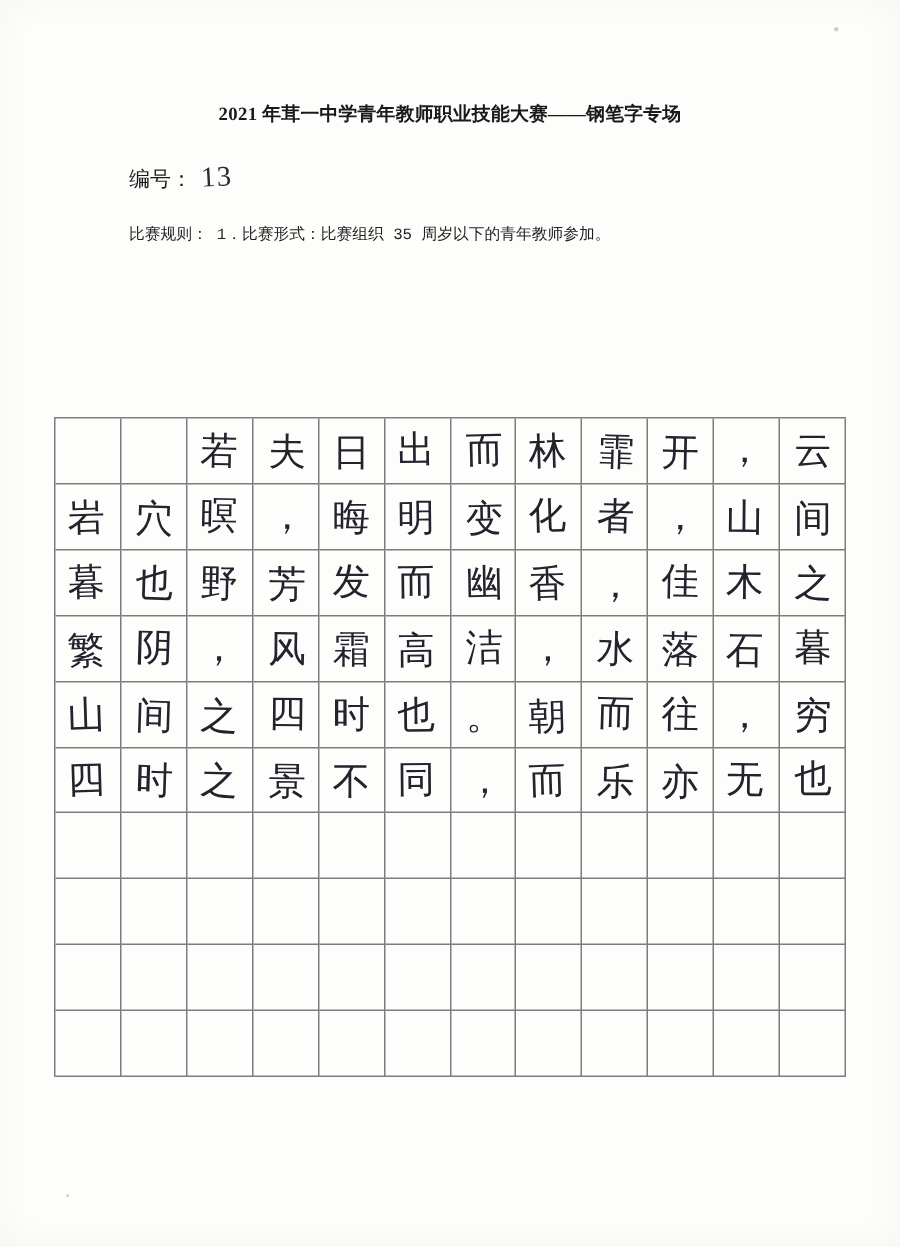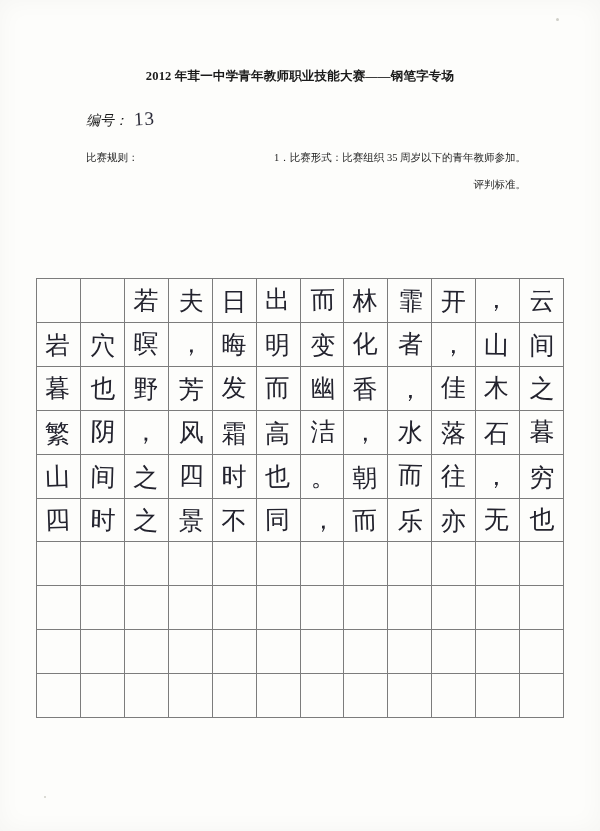--- a/index.html
+++ b/index.html
@@ -52,51 +52,49 @@
     top: 108px;
     left: 86px;
     display: flex;
     align-items: baseline;
     gap: 6px;
   }
   .numline .lbl {
     font-size: 14px;
     color: #1a1a1a;
     font-family: "Liberation Serif", serif;
-    font-style: italic;
   }
   .numline .val {
     font-size: 19px;
     color: #2a2a38;
     font-family: "Liberation Serif", serif;
     transform: rotate(-3deg);
     letter-spacing: 1px;
   }
 
   .rules {
     position: absolute;
     top: 150px;
     left: 86px;
     width: 440px;
     font-size: 10.5px;
     line-height: 1.5;
     color: #1f1f1f;
-    font-family: Liberation Serif, serif;
+    font-family: Liberation Mono, monospace;
   }
   .rule-row {
     display: flex;
     margin-bottom: 11px;
   }
   .rule-head {
     white-space: nowrap;
     margin-right: 6px;
   }
   .rule-body {
     flex: 1;
-    text-align: right;
   }
   .rule-indent1 { padding-left: 56px; }
   .rule-indent2 { padding-left: 56px; }
   .rule-sub {
     padding-left: 24px;
   }
 
   
   .grid {
     position: absolute;
@@ -132,293 +130,290 @@
   }
 </style>
 </head>
 <body>
 
 <div class="page">
 
   <div class="speck" style="left:556px; top:18px;"></div>
   <div class="speck" style="left:44px; top:796px; width:2px; height:2px;"></div>
 
-  <div class="title">2012 年茸一中学青年教师职业技能大赛——钢笔字专场</div>
+  <div class="title">2021 年茸一中学青年教师职业技能大赛——钢笔字专场</div>
 
   <div class="numline">
     <span class="lbl">编号：</span>
     <span class="val">13</span>
   </div>
 
   <div class="rules">
     <div class="rule-row">
       <span class="rule-head">比赛规则：</span>
       <span class="rule-body">1．比赛形式：比赛组织 35 周岁以下的青年教师参加。</span>
     </div>
-    <div class="rule-row rule-indent2">
-      <span class="rule-body rule-sub">评判标准。</span>
+  </div>
+
+  <div class="grid" id="writing-grid">
+      <div class="cell"></div>
+      <div class="cell"></div>
+      <div class="cell">
+        <span style="transform: translate(-0.5px, 0px) rotate(1.2deg);">若</span>
+      </div>
+      <div class="cell">
+        <span style="transform: translate(1px, 0.5px) rotate(0.6deg);">夫</span>
+      </div>
+      <div class="cell">
+        <span style="transform: translate(0px, 1px) rotate(0deg);">日</span>
+      </div>
+      <div class="cell">
+        <span style="transform: translate(-1px, -1px) rotate(-0.6deg);">出</span>
+      </div>
+      <div class="cell">
+        <span style="transform: translate(0.5px, -0.5px) rotate(-1.2deg);">而</span>
+      </div>
+      <div class="cell">
+        <span style="transform: translate(-0.5px, 0px) rotate(-1.8deg);">林</span>
+      </div>
+      <div class="cell">
+        <span style="transform: translate(1px, 0.5px) rotate(1.8deg);">霏</span>
+      </div>
+      <div class="cell">
+        <span style="transform: translate(0px, 1px) rotate(1.2deg);">开</span>
+      </div>
+      <div class="cell">
+        <span style="transform: translate(-1px, -1px) rotate(0.6deg);">，</span>
+      </div>
+      <div class="cell">
+        <span style="transform: translate(0.5px, -0.5px) rotate(0deg);">云</span>
+      </div>
+      <div class="cell">
+        <span style="transform: translate(-1px, 0.5px) rotate(-1.8deg);">岩</span>
+      </div>
+      <div class="cell">
+        <span style="transform: translate(0.5px, 1px) rotate(1.8deg);">穴</span>
+      </div>
+      <div class="cell">
+        <span style="transform: translate(-0.5px, -1px) rotate(1.2deg);">暝</span>
+      </div>
+      <div class="cell">
+        <span style="transform: translate(1px, -0.5px) rotate(0.6deg);">，</span>
+      </div>
+      <div class="cell">
+        <span style="transform: translate(0px, 0px) rotate(0deg);">晦</span>
+      </div>
+      <div class="cell">
+        <span style="transform: translate(-1px, 0.5px) rotate(-0.6deg);">明</span>
+      </div>
+      <div class="cell">
+        <span style="transform: translate(0.5px, 1px) rotate(-1.2deg);">变</span>
+      </div>
+      <div class="cell">
+        <span style="transform: translate(-0.5px, -1px) rotate(-1.8deg);">化</span>
+      </div>
+      <div class="cell">
+        <span style="transform: translate(1px, -0.5px) rotate(1.8deg);">者</span>
+      </div>
+      <div class="cell">
+        <span style="transform: translate(0px, 0px) rotate(1.2deg);">，</span>
+      </div>
+      <div class="cell">
+        <span style="transform: translate(-1px, 0.5px) rotate(0.6deg);">山</span>
+      </div>
+      <div class="cell">
+        <span style="transform: translate(0.5px, 1px) rotate(0deg);">间</span>
+      </div>
+      <div class="cell">
+        <span style="transform: translate(-1px, -0.5px) rotate(-1.8deg);">暮</span>
+      </div>
+      <div class="cell">
+        <span style="transform: translate(0.5px, 0px) rotate(1.8deg);">也</span>
+      </div>
+      <div class="cell">
+        <span style="transform: translate(-0.5px, 0.5px) rotate(1.2deg);">野</span>
+      </div>
+      <div class="cell">
+        <span style="transform: translate(1px, 1px) rotate(0.6deg);">芳</span>
+      </div>
+      <div class="cell">
+        <span style="transform: translate(0px, -1px) rotate(0deg);">发</span>
+      </div>
+      <div class="cell">
+        <span style="transform: translate(-1px, -0.5px) rotate(-0.6deg);">而</span>
+      </div>
+      <div class="cell">
+        <span style="transform: translate(0.5px, 0px) rotate(-1.2deg);">幽</span>
+      </div>
+      <div class="cell">
+        <span style="transform: translate(-0.5px, 0.5px) rotate(-1.8deg);">香</span>
+      </div>
+      <div class="cell">
+        <span style="transform: translate(1px, 1px) rotate(1.8deg);">，</span>
+      </div>
+      <div class="cell">
+        <span style="transform: translate(0px, -1px) rotate(1.2deg);">佳</span>
+      </div>
+      <div class="cell">
+        <span style="transform: translate(-1px, -0.5px) rotate(0.6deg);">木</span>
+      </div>
+      <div class="cell">
+        <span style="transform: translate(0.5px, 0px) rotate(0deg);">之</span>
+      </div>
+      <div class="cell">
+        <span style="transform: translate(-1px, 1px) rotate(-1.8deg);">繁</span>
+      </div>
+      <div class="cell">
+        <span style="transform: translate(0.5px, -1px) rotate(1.8deg);">阴</span>
+      </div>
+      <div class="cell">
+        <span style="transform: translate(-0.5px, -0.5px) rotate(1.2deg);">，</span>
+      </div>
+      <div class="cell">
+        <span style="transform: translate(1px, 0px) rotate(0.6deg);">风</span>
+      </div>
+      <div class="cell">
+        <span style="transform: translate(0px, 0.5px) rotate(0deg);">霜</span>
+      </div>
+      <div class="cell">
+        <span style="transform: translate(-1px, 1px) rotate(-0.6deg);">高</span>
+      </div>
+      <div class="cell">
+        <span style="transform: translate(0.5px, -1px) rotate(-1.2deg);">洁</span>
+      </div>
+      <div class="cell">
+        <span style="transform: translate(-0.5px, -0.5px) rotate(-1.8deg);">，</span>
+      </div>
+      <div class="cell">
+        <span style="transform: translate(1px, 0px) rotate(1.8deg);">水</span>
+      </div>
+      <div class="cell">
+        <span style="transform: translate(0px, 0.5px) rotate(1.2deg);">落</span>
+      </div>
+      <div class="cell">
+        <span style="transform: translate(-1px, 1px) rotate(0.6deg);">石</span>
+      </div>
+      <div class="cell">
+        <span style="transform: translate(0.5px, -1px) rotate(0deg);">暮</span>
+      </div>
+      <div class="cell">
+        <span style="transform: translate(-1px, 0px) rotate(-1.8deg);">山</span>
+      </div>
+      <div class="cell">
+        <span style="transform: translate(0.5px, 0.5px) rotate(1.8deg);">间</span>
+      </div>
+      <div class="cell">
+        <span style="transform: translate(-0.5px, 1px) rotate(1.2deg);">之</span>
+      </div>
+      <div class="cell">
+        <span style="transform: translate(1px, -1px) rotate(0.6deg);">四</span>
+      </div>
+      <div class="cell">
+        <span style="transform: translate(0px, -0.5px) rotate(0deg);">时</span>
+      </div>
+      <div class="cell">
+        <span style="transform: translate(-1px, 0px) rotate(-0.6deg);">也</span>
+      </div>
+      <div class="cell">
+        <span style="transform: translate(0.5px, 0.5px) rotate(-1.2deg);">。</span>
+      </div>
+      <div class="cell">
+        <span style="transform: translate(-0.5px, 1px) rotate(-1.8deg);">朝</span>
+      </div>
+      <div class="cell">
+        <span style="transform: translate(1px, -1px) rotate(1.8deg);">而</span>
+      </div>
+      <div class="cell">
+        <span style="transform: translate(0px, -0.5px) rotate(1.2deg);">往</span>
+      </div>
+      <div class="cell">
+        <span style="transform: translate(-1px, 0px) rotate(0.6deg);">，</span>
+      </div>
+      <div class="cell">
+        <span style="transform: translate(0.5px, 0.5px) rotate(0deg);">穷</span>
+      </div>
+      <div class="cell">
+        <span style="transform: translate(-1px, -1px) rotate(-1.8deg);">四</span>
+      </div>
+      <div class="cell">
+        <span style="transform: translate(0.5px, -0.5px) rotate(1.8deg);">时</span>
+      </div>
+      <div class="cell">
+        <span style="transform: translate(-0.5px, 0px) rotate(1.2deg);">之</span>
+      </div>
+      <div class="cell">
+        <span style="transform: translate(1px, 0.5px) rotate(0.6deg);">景</span>
+      </div>
+      <div class="cell">
+        <span style="transform: translate(0px, 1px) rotate(0deg);">不</span>
+      </div>
+      <div class="cell">
+        <span style="transform: translate(-1px, -1px) rotate(-0.6deg);">同</span>
+      </div>
+      <div class="cell">
+        <span style="transform: translate(0.5px, -0.5px) rotate(-1.2deg);">，</span>
+      </div>
+      <div class="cell">
+        <span style="transform: translate(-0.5px, 0px) rotate(-1.8deg);">而</span>
+      </div>
+      <div class="cell">
+        <span style="transform: translate(1px, 0.5px) rotate(1.8deg);">乐</span>
+      </div>
+      <div class="cell">
+        <span style="transform: translate(0px, 1px) rotate(1.2deg);">亦</span>
+      </div>
+      <div class="cell">
+        <span style="transform: translate(-1px, -1px) rotate(0.6deg);">无</span>
+      </div>
+      <div class="cell">
+        <span style="transform: translate(0.5px, -0.5px) rotate(0deg);">也</span>
+      </div>
+      <div class="cell"></div>
+      <div class="cell"></div>
+      <div class="cell"></div>
+      <div class="cell"></div>
+      <div class="cell"></div>
+      <div class="cell"></div>
+      <div class="cell"></div>
+      <div class="cell"></div>
+      <div class="cell"></div>
+      <div class="cell"></div>
+      <div class="cell"></div>
+      <div class="cell"></div>
+      <div class="cell"></div>
+      <div class="cell"></div>
+      <div class="cell"></div>
+      <div class="cell"></div>
+      <div class="cell"></div>
+      <div class="cell"></div>
+      <div class="cell"></div>
+      <div class="cell"></div>
+      <div class="cell"></div>
+      <div class="cell"></div>
+      <div class="cell"></div>
+      <div class="cell"></div>
+      <div class="cell"></div>
+      <div class="cell"></div>
+      <div class="cell"></div>
+      <div class="cell"></div>
+      <div class="cell"></div>
+      <div class="cell"></div>
+      <div class="cell"></div>
+      <div class="cell"></div>
+      <div class="cell"></div>
+      <div class="cell"></div>
+      <div class="cell"></div>
+      <div class="cell"></div>
+      <div class="cell"></div>
+      <div class="cell"></div>
+      <div class="cell"></div>
+      <div class="cell"></div>
+      <div class="cell"></div>
+      <div class="cell"></div>
+      <div class="cell"></div>
+      <div class="cell"></div>
+      <div class="cell"></div>
+      <div class="cell"></div>
+      <div class="cell"></div>
+      <div class="cell"></div>
     </div>
-  </div>
-
-  <div class="grid" id="writing-grid">
-      <div class="cell"></div>
-      <div class="cell"></div>
-      <div class="cell">
-        <span style="transform: translate(-0.5px, 0px) rotate(1.2deg);">若</span>
-      </div>
-      <div class="cell">
-        <span style="transform: translate(1px, 0.5px) rotate(0.6deg);">夫</span>
-      </div>
-      <div class="cell">
-        <span style="transform: translate(0px, 1px) rotate(0deg);">日</span>
-      </div>
-      <div class="cell">
-        <span style="transform: translate(-1px, -1px) rotate(-0.6deg);">出</span>
-      </div>
-      <div class="cell">
-        <span style="transform: translate(0.5px, -0.5px) rotate(-1.2deg);">而</span>
-      </div>
-      <div class="cell">
-        <span style="transform: translate(-0.5px, 0px) rotate(-1.8deg);">林</span>
-      </div>
-      <div class="cell">
-        <span style="transform: translate(1px, 0.5px) rotate(1.8deg);">霏</span>
-      </div>
-      <div class="cell">
-        <span style="transform: translate(0px, 1px) rotate(1.2deg);">开</span>
-      </div>
-      <div class="cell">
-        <span style="transform: translate(-1px, -1px) rotate(0.6deg);">，</span>
-      </div>
-      <div class="cell">
-        <span style="transform: translate(0.5px, -0.5px) rotate(0deg);">云</span>
-      </div>
-      <div class="cell">
-        <span style="transform: translate(-1px, 0.5px) rotate(-1.8deg);">岩</span>
-      </div>
-      <div class="cell">
-        <span style="transform: translate(0.5px, 1px) rotate(1.8deg);">穴</span>
-      </div>
-      <div class="cell">
-        <span style="transform: translate(-0.5px, -1px) rotate(1.2deg);">暝</span>
-      </div>
-      <div class="cell">
-        <span style="transform: translate(1px, -0.5px) rotate(0.6deg);">，</span>
-      </div>
-      <div class="cell">
-        <span style="transform: translate(0px, 0px) rotate(0deg);">晦</span>
-      </div>
-      <div class="cell">
-        <span style="transform: translate(-1px, 0.5px) rotate(-0.6deg);">明</span>
-      </div>
-      <div class="cell">
-        <span style="transform: translate(0.5px, 1px) rotate(-1.2deg);">变</span>
-      </div>
-      <div class="cell">
-        <span style="transform: translate(-0.5px, -1px) rotate(-1.8deg);">化</span>
-      </div>
-      <div class="cell">
-        <span style="transform: translate(1px, -0.5px) rotate(1.8deg);">者</span>
-      </div>
-      <div class="cell">
-        <span style="transform: translate(0px, 0px) rotate(1.2deg);">，</span>
-      </div>
-      <div class="cell">
-        <span style="transform: translate(-1px, 0.5px) rotate(0.6deg);">山</span>
-      </div>
-      <div class="cell">
-        <span style="transform: translate(0.5px, 1px) rotate(0deg);">间</span>
-      </div>
-      <div class="cell">
-        <span style="transform: translate(-1px, -0.5px) rotate(-1.8deg);">暮</span>
-      </div>
-      <div class="cell">
-        <span style="transform: translate(0.5px, 0px) rotate(1.8deg);">也</span>
-      </div>
-      <div class="cell">
-        <span style="transform: translate(-0.5px, 0.5px) rotate(1.2deg);">野</span>
-      </div>
-      <div class="cell">
-        <span style="transform: translate(1px, 1px) rotate(0.6deg);">芳</span>
-      </div>
-      <div class="cell">
-        <span style="transform: translate(0px, -1px) rotate(0deg);">发</span>
-      </div>
-      <div class="cell">
-        <span style="transform: translate(-1px, -0.5px) rotate(-0.6deg);">而</span>
-      </div>
-      <div class="cell">
-        <span style="transform: translate(0.5px, 0px) rotate(-1.2deg);">幽</span>
-      </div>
-      <div class="cell">
-        <span style="transform: translate(-0.5px, 0.5px) rotate(-1.8deg);">香</span>
-      </div>
-      <div class="cell">
-        <span style="transform: translate(1px, 1px) rotate(1.8deg);">，</span>
-      </div>
-      <div class="cell">
-        <span style="transform: translate(0px, -1px) rotate(1.2deg);">佳</span>
-      </div>
-      <div class="cell">
-        <span style="transform: translate(-1px, -0.5px) rotate(0.6deg);">木</span>
-      </div>
-      <div class="cell">
-        <span style="transform: translate(0.5px, 0px) rotate(0deg);">之</span>
-      </div>
-      <div class="cell">
-        <span style="transform: translate(-1px, 1px) rotate(-1.8deg);">繁</span>
-      </div>
-      <div class="cell">
-        <span style="transform: translate(0.5px, -1px) rotate(1.8deg);">阴</span>
-      </div>
-      <div class="cell">
-        <span style="transform: translate(-0.5px, -0.5px) rotate(1.2deg);">，</span>
-      </div>
-      <div class="cell">
-        <span style="transform: translate(1px, 0px) rotate(0.6deg);">风</span>
-      </div>
-      <div class="cell">
-        <span style="transform: translate(0px, 0.5px) rotate(0deg);">霜</span>
-      </div>
-      <div class="cell">
-        <span style="transform: translate(-1px, 1px) rotate(-0.6deg);">高</span>
-      </div>
-      <div class="cell">
-        <span style="transform: translate(0.5px, -1px) rotate(-1.2deg);">洁</span>
-      </div>
-      <div class="cell">
-        <span style="transform: translate(-0.5px, -0.5px) rotate(-1.8deg);">，</span>
-      </div>
-      <div class="cell">
-        <span style="transform: translate(1px, 0px) rotate(1.8deg);">水</span>
-      </div>
-      <div class="cell">
-        <span style="transform: translate(0px, 0.5px) rotate(1.2deg);">落</span>
-      </div>
-      <div class="cell">
-        <span style="transform: translate(-1px, 1px) rotate(0.6deg);">石</span>
-      </div>
-      <div class="cell">
-        <span style="transform: translate(0.5px, -1px) rotate(0deg);">暮</span>
-      </div>
-      <div class="cell">
-        <span style="transform: translate(-1px, 0px) rotate(-1.8deg);">山</span>
-      </div>
-      <div class="cell">
-        <span style="transform: translate(0.5px, 0.5px) rotate(1.8deg);">间</span>
-      </div>
-      <div class="cell">
-        <span style="transform: translate(-0.5px, 1px) rotate(1.2deg);">之</span>
-      </div>
-      <div class="cell">
-        <span style="transform: translate(1px, -1px) rotate(0.6deg);">四</span>
-      </div>
-      <div class="cell">
-        <span style="transform: translate(0px, -0.5px) rotate(0deg);">时</span>
-      </div>
-      <div class="cell">
-        <span style="transform: translate(-1px, 0px) rotate(-0.6deg);">也</span>
-      </div>
-      <div class="cell">
-        <span style="transform: translate(0.5px, 0.5px) rotate(-1.2deg);">。</span>
-      </div>
-      <div class="cell">
-        <span style="transform: translate(-0.5px, 1px) rotate(-1.8deg);">朝</span>
-      </div>
-      <div class="cell">
-        <span style="transform: translate(1px, -1px) rotate(1.8deg);">而</span>
-      </div>
-      <div class="cell">
-        <span style="transform: translate(0px, -0.5px) rotate(1.2deg);">往</span>
-      </div>
-      <div class="cell">
-        <span style="transform: translate(-1px, 0px) rotate(0.6deg);">，</span>
-      </div>
-      <div class="cell">
-        <span style="transform: translate(0.5px, 0.5px) rotate(0deg);">穷</span>
-      </div>
-      <div class="cell">
-        <span style="transform: translate(-1px, -1px) rotate(-1.8deg);">四</span>
-      </div>
-      <div class="cell">
-        <span style="transform: translate(0.5px, -0.5px) rotate(1.8deg);">时</span>
-      </div>
-      <div class="cell">
-        <span style="transform: translate(-0.5px, 0px) rotate(1.2deg);">之</span>
-      </div>
-      <div class="cell">
-        <span style="transform: translate(1px, 0.5px) rotate(0.6deg);">景</span>
-      </div>
-      <div class="cell">
-        <span style="transform: translate(0px, 1px) rotate(0deg);">不</span>
-      </div>
-      <div class="cell">
-        <span style="transform: translate(-1px, -1px) rotate(-0.6deg);">同</span>
-      </div>
-      <div class="cell">
-        <span style="transform: translate(0.5px, -0.5px) rotate(-1.2deg);">，</span>
-      </div>
-      <div class="cell">
-        <span style="transform: translate(-0.5px, 0px) rotate(-1.8deg);">而</span>
-      </div>
-      <div class="cell">
-        <span style="transform: translate(1px, 0.5px) rotate(1.8deg);">乐</span>
-      </div>
-      <div class="cell">
-        <span style="transform: translate(0px, 1px) rotate(1.2deg);">亦</span>
-      </div>
-      <div class="cell">
-        <span style="transform: translate(-1px, -1px) rotate(0.6deg);">无</span>
-      </div>
-      <div class="cell">
-        <span style="transform: translate(0.5px, -0.5px) rotate(0deg);">也</span>
-      </div>
-      <div class="cell"></div>
-      <div class="cell"></div>
-      <div class="cell"></div>
-      <div class="cell"></div>
-      <div class="cell"></div>
-      <div class="cell"></div>
-      <div class="cell"></div>
-      <div class="cell"></div>
-      <div class="cell"></div>
-      <div class="cell"></div>
-      <div class="cell"></div>
-      <div class="cell"></div>
-      <div class="cell"></div>
-      <div class="cell"></div>
-      <div class="cell"></div>
-      <div class="cell"></div>
-      <div class="cell"></div>
-      <div class="cell"></div>
-      <div class="cell"></div>
-      <div class="cell"></div>
-      <div class="cell"></div>
-      <div class="cell"></div>
-      <div class="cell"></div>
-      <div class="cell"></div>
-      <div class="cell"></div>
-      <div class="cell"></div>
-      <div class="cell"></div>
-      <div class="cell"></div>
-      <div class="cell"></div>
-      <div class="cell"></div>
-      <div class="cell"></div>
-      <div class="cell"></div>
-      <div class="cell"></div>
-      <div class="cell"></div>
-      <div class="cell"></div>
-      <div class="cell"></div>
-      <div class="cell"></div>
-      <div class="cell"></div>
-      <div class="cell"></div>
-      <div class="cell"></div>
-      <div class="cell"></div>
-      <div class="cell"></div>
-      <div class="cell"></div>
-      <div class="cell"></div>
-      <div class="cell"></div>
-      <div class="cell"></div>
-      <div class="cell"></div>
-      <div class="cell"></div>
-    </div>
 
 </div>
 
 </body></html>

